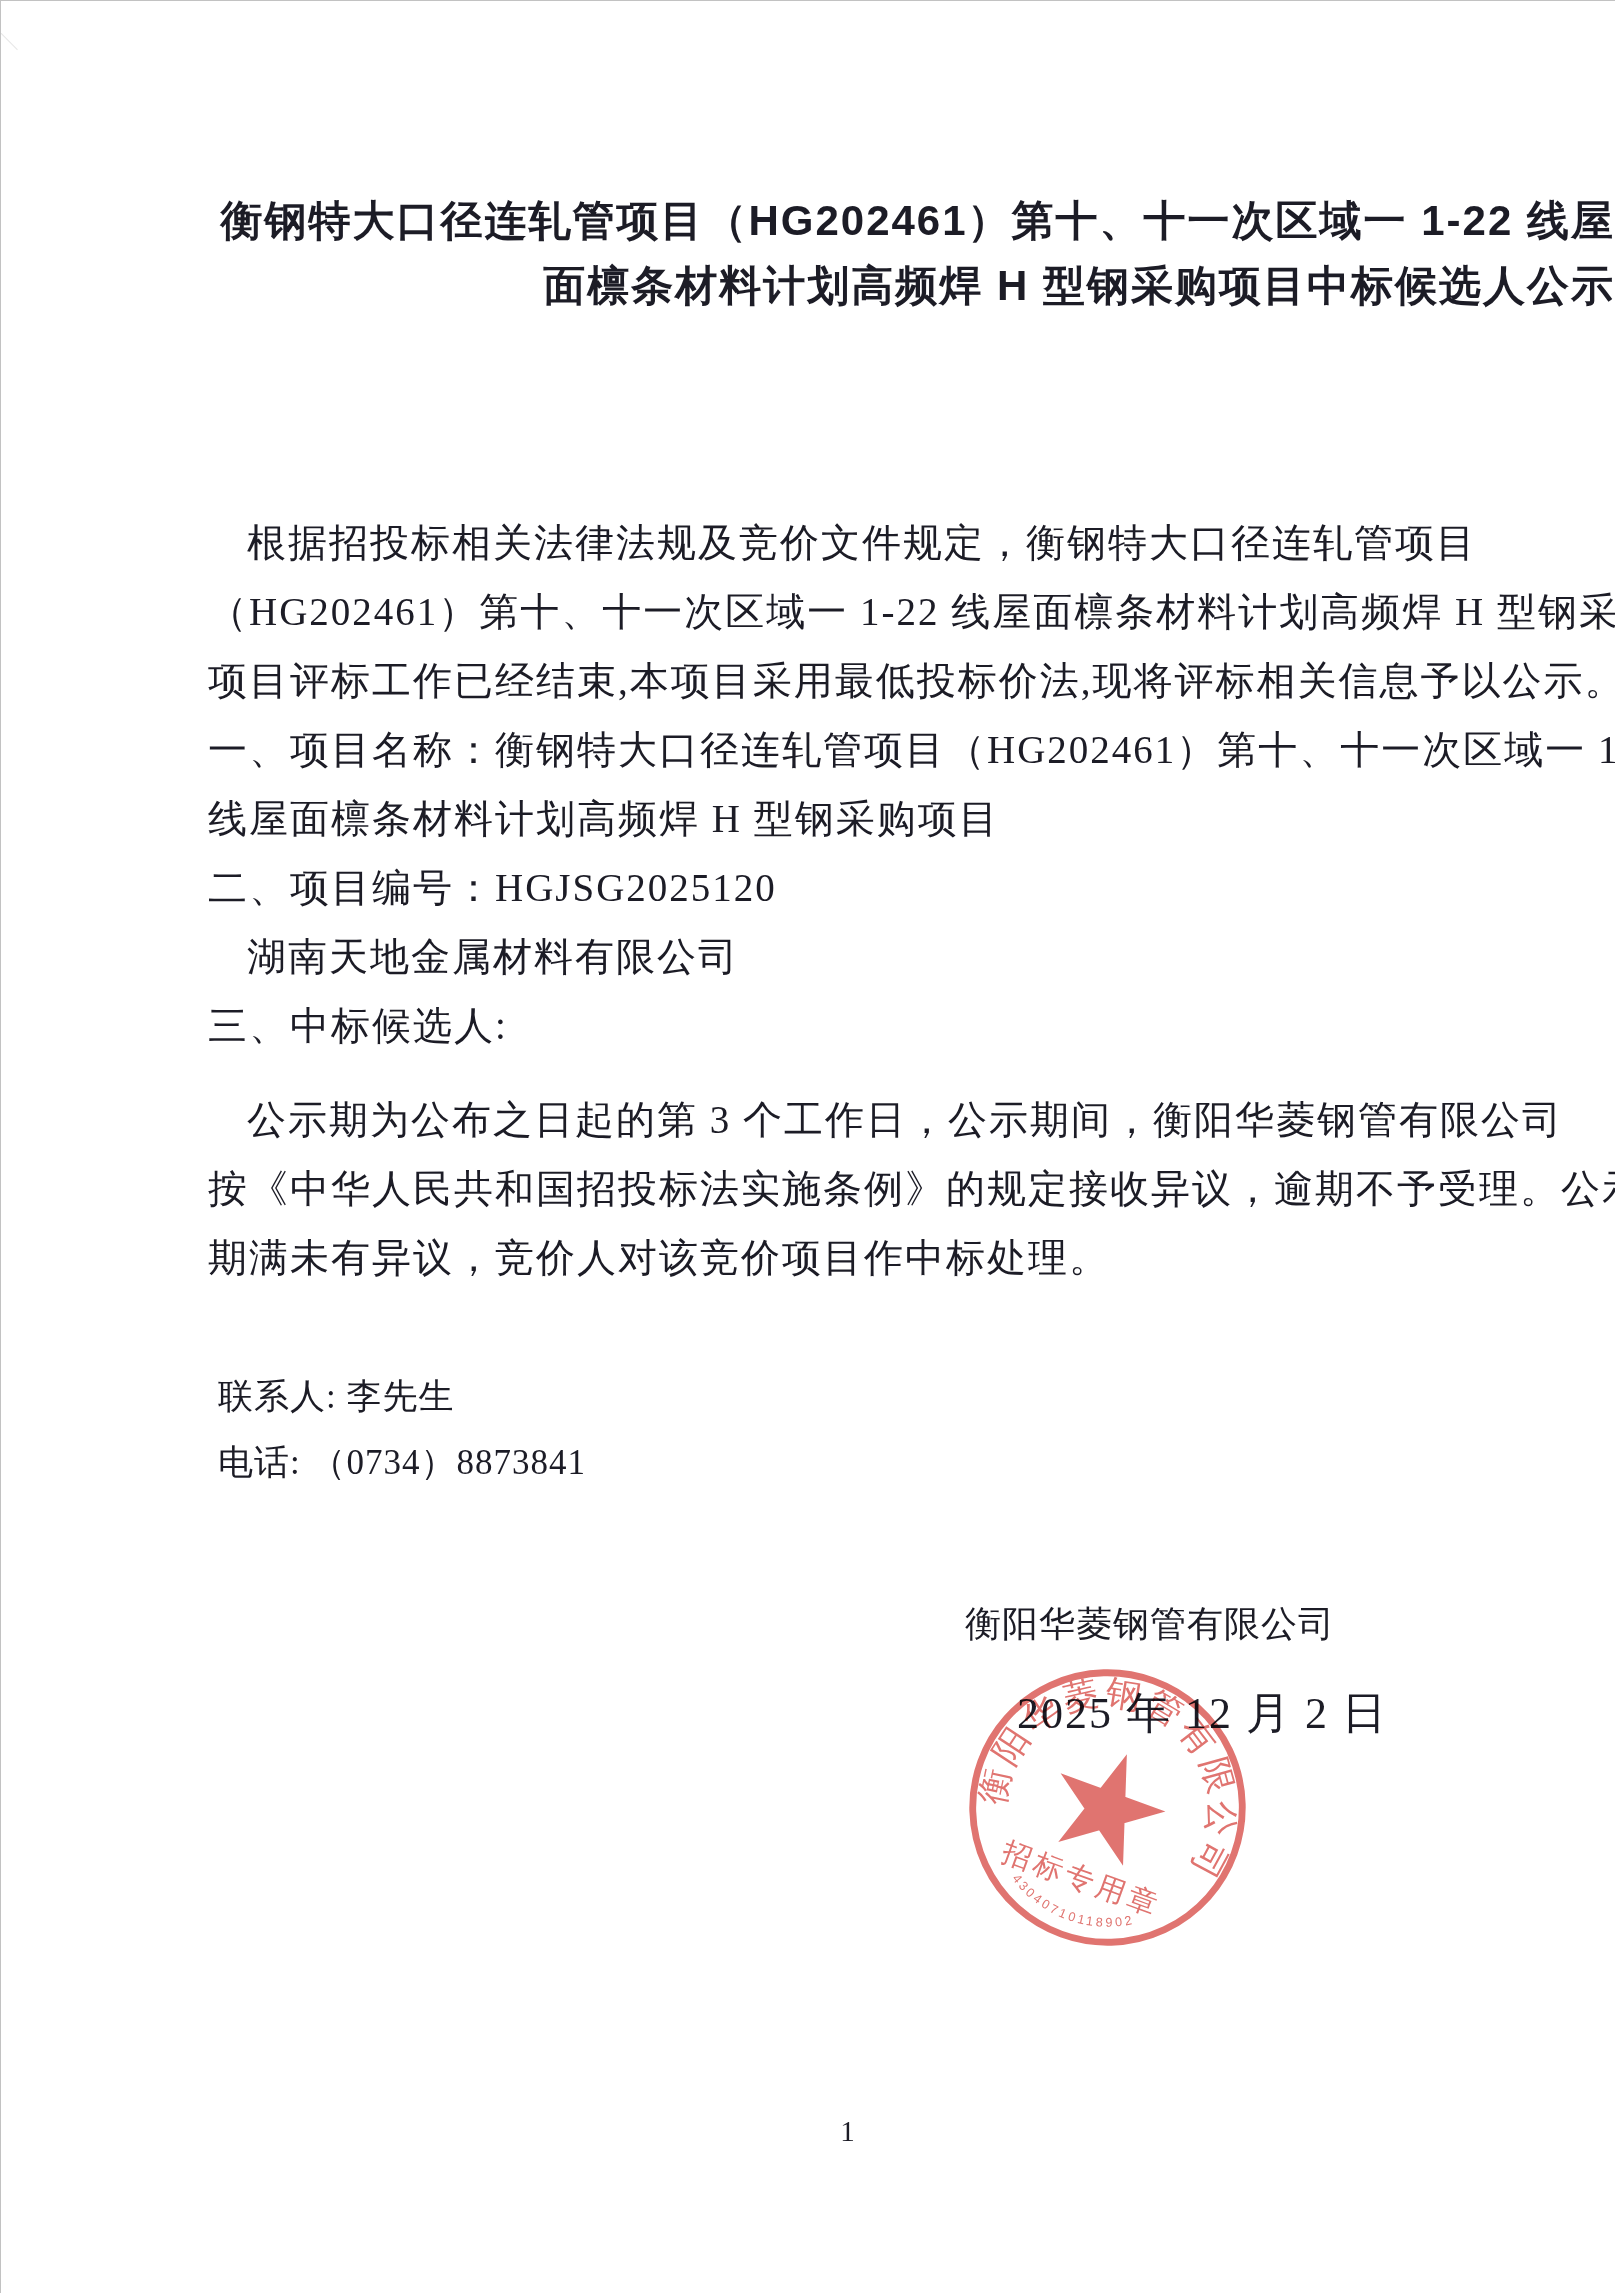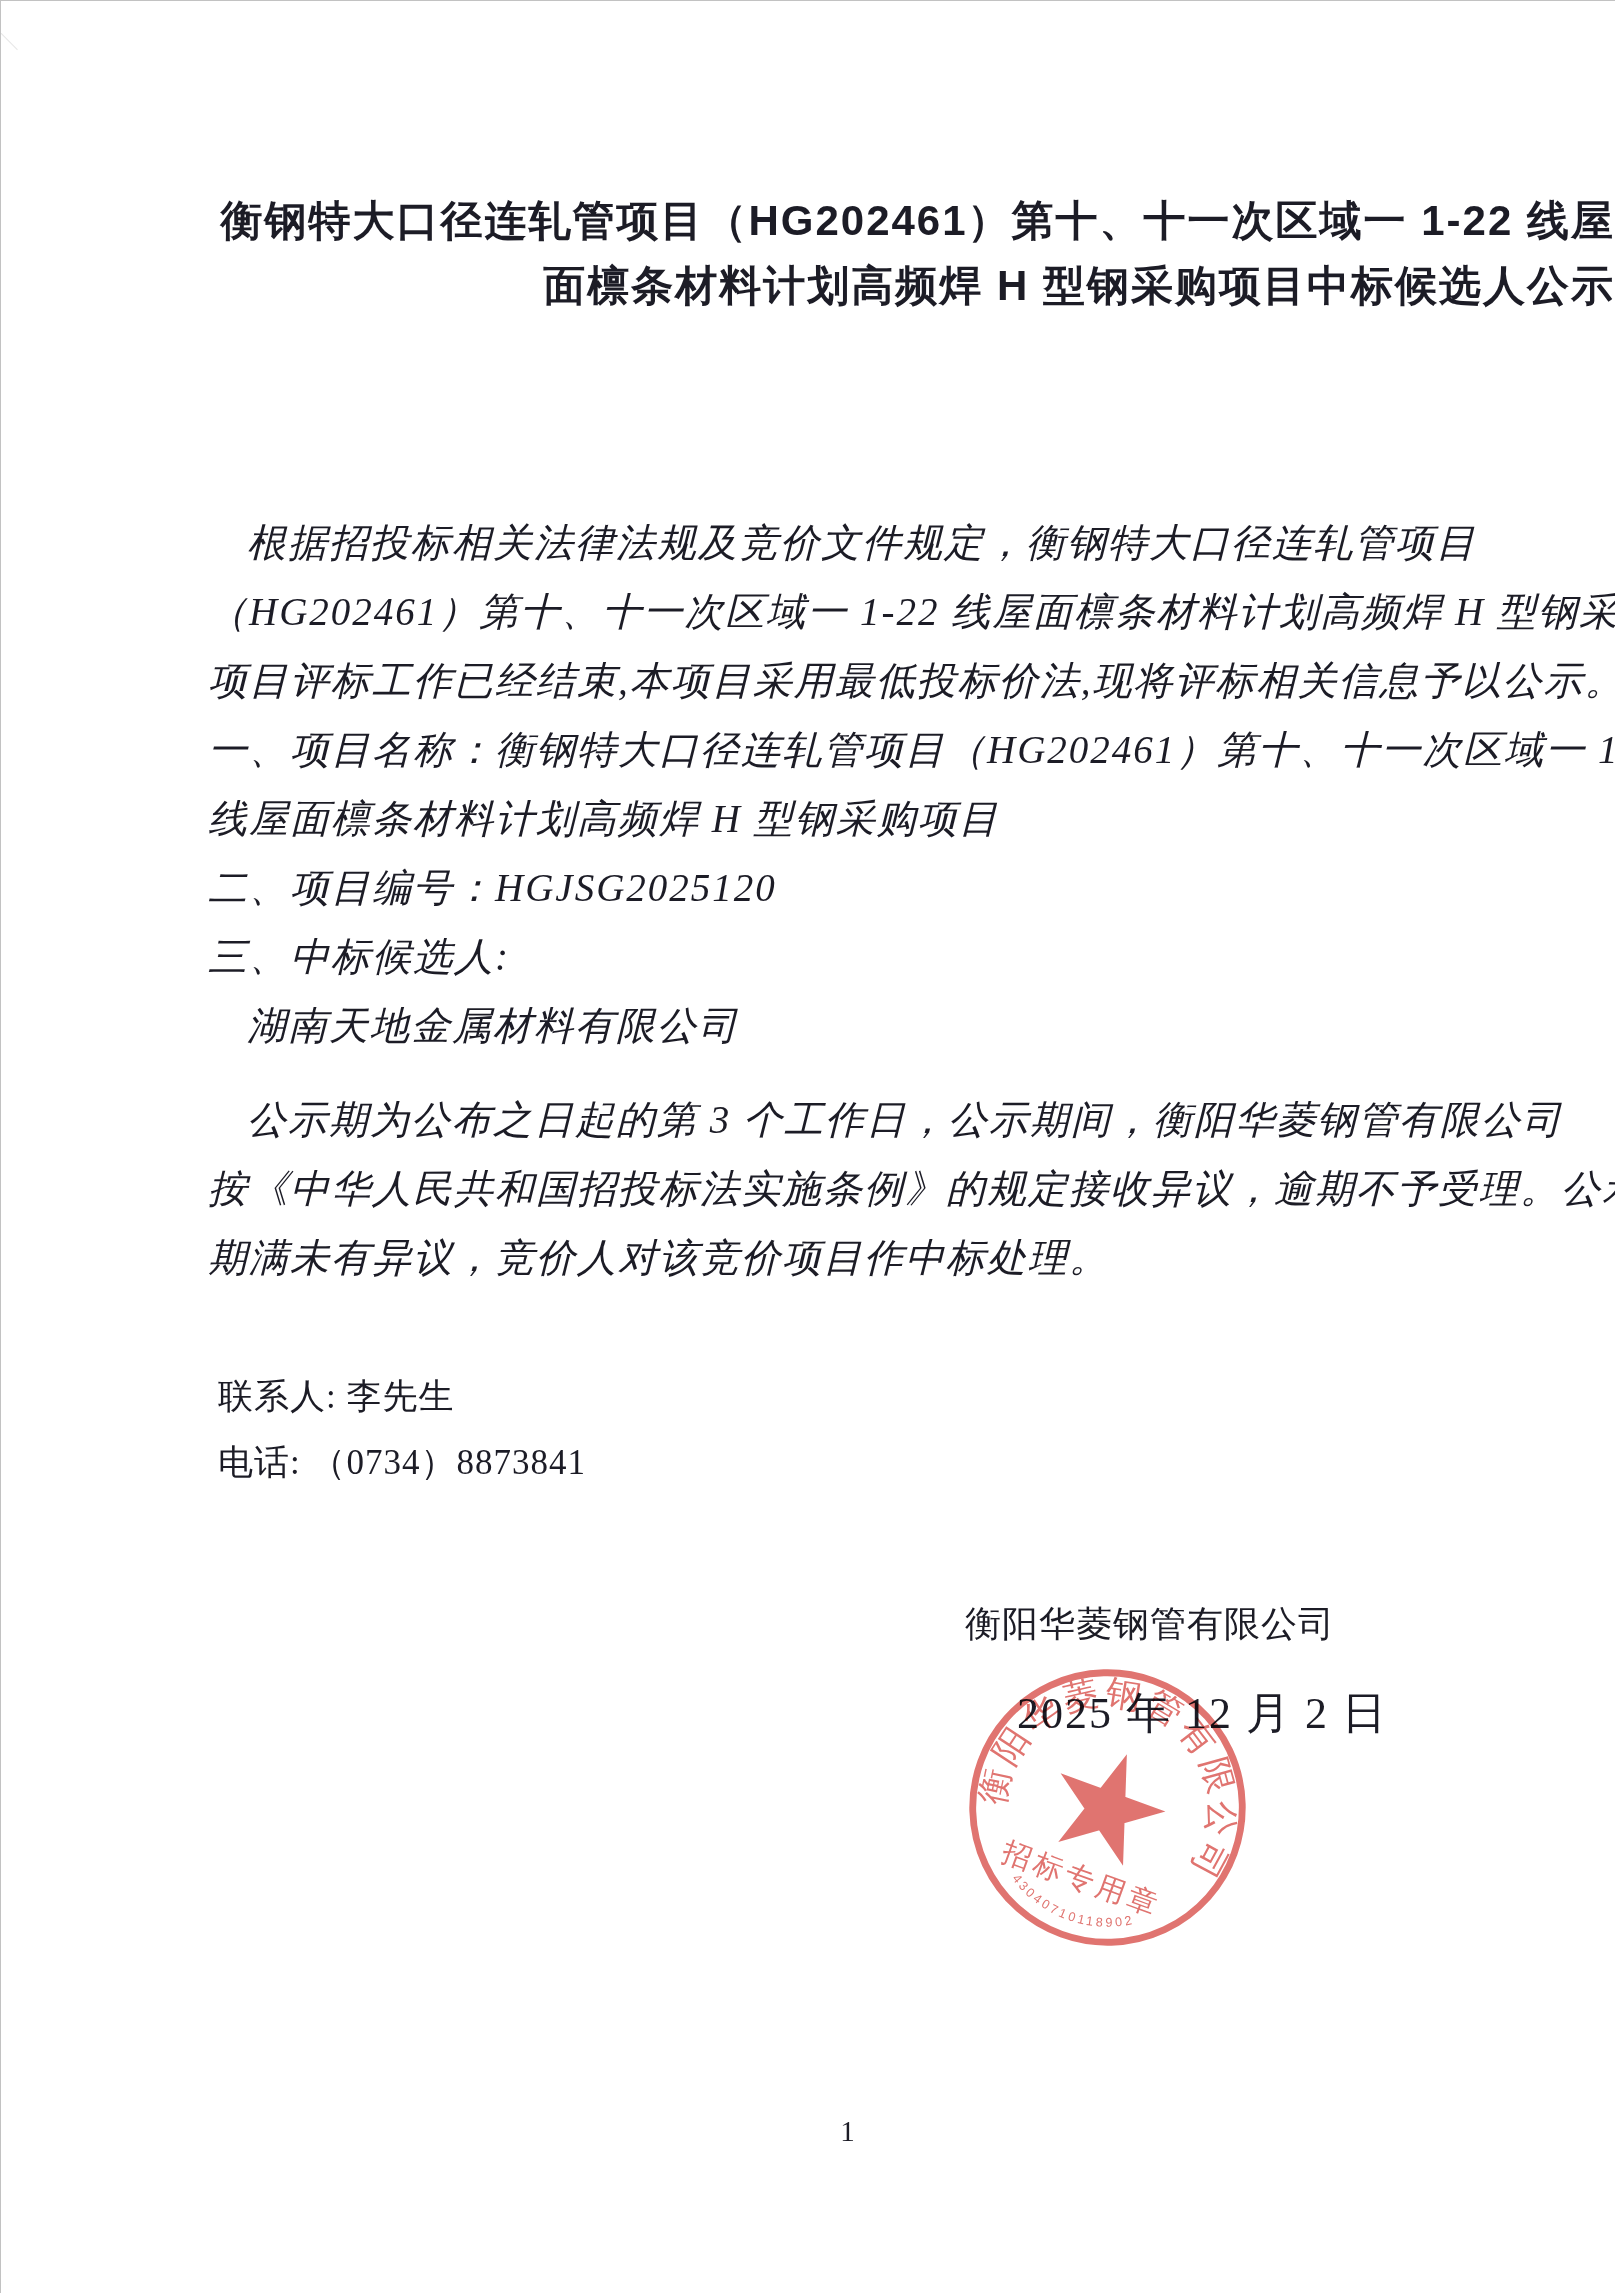--- a/index.html
+++ b/index.html
@@ -30,21 +30,21 @@
     letter-spacing:2px;
     white-space:nowrap;
   }
   .body-text{
     position:absolute;left:207px;top:507px;width:1307px;
     font-size:39px;
     line-height:69px;
     letter-spacing:2px;
     white-space:nowrap;
   }
-  .body-text .line{height:69px;font-style:italic;}
+  .body-text .line{height:69px;}
   .indent{padding-left:39px;}
   .gap-above{margin-top:25px;}
   .contact{
     position:absolute;left:217px;top:1363px;width:1170px;
     font-size:35px;
     line-height:66px;
     letter-spacing:1px;
     white-space:nowrap;
   }
   .contact .row{position:relative;height:66px;}
@@ -84,22 +84,22 @@
     <div>面檩条材料计划高频焊 H 型钢采购项目中标候选人公示</div>
   </div>
 
   <div class="body-text">
     <div class="line indent">根据招投标相关法律法规及竞价文件规定，衡钢特大口径连轧管项目</div>
     <div class="line">（HG202461）第十、十一次区域一 1-22 线屋面檩条材料计划高频焊 H 型钢采购</div>
     <div class="line">项目评标工作已经结束,本项目采用最低投标价法,现将评标相关信息予以公示。</div>
     <div class="line">一、项目名称：衡钢特大口径连轧管项目（HG202461）第十、十一次区域一 1-22</div>
     <div class="line">线屋面檩条材料计划高频焊 H 型钢采购项目</div>
     <div class="line">二、项目编号：HGJSG2025120</div>
+    <div class="line indent">湖南天地金属材料有限公司</div>
     <div class="line">三、中标候选人:</div>
-    <div class="line indent">湖南天地金属材料有限公司</div>
     <div class="line indent gap-above">公示期为公布之日起的第 3 个工作日，公示期间，衡阳华菱钢管有限公司</div>
     <div class="line">按《中华人民共和国招投标法实施条例》的规定接收异议，逾期不予受理。公示</div>
     <div class="line">期满未有异议，竞价人对该竞价项目作中标处理。</div>
   </div>
 
   <div class="contact">
     <div class="row">联系人: 李先生</div>
     <div class="row">电话: （0734）8873841</div>
   </div>
 

